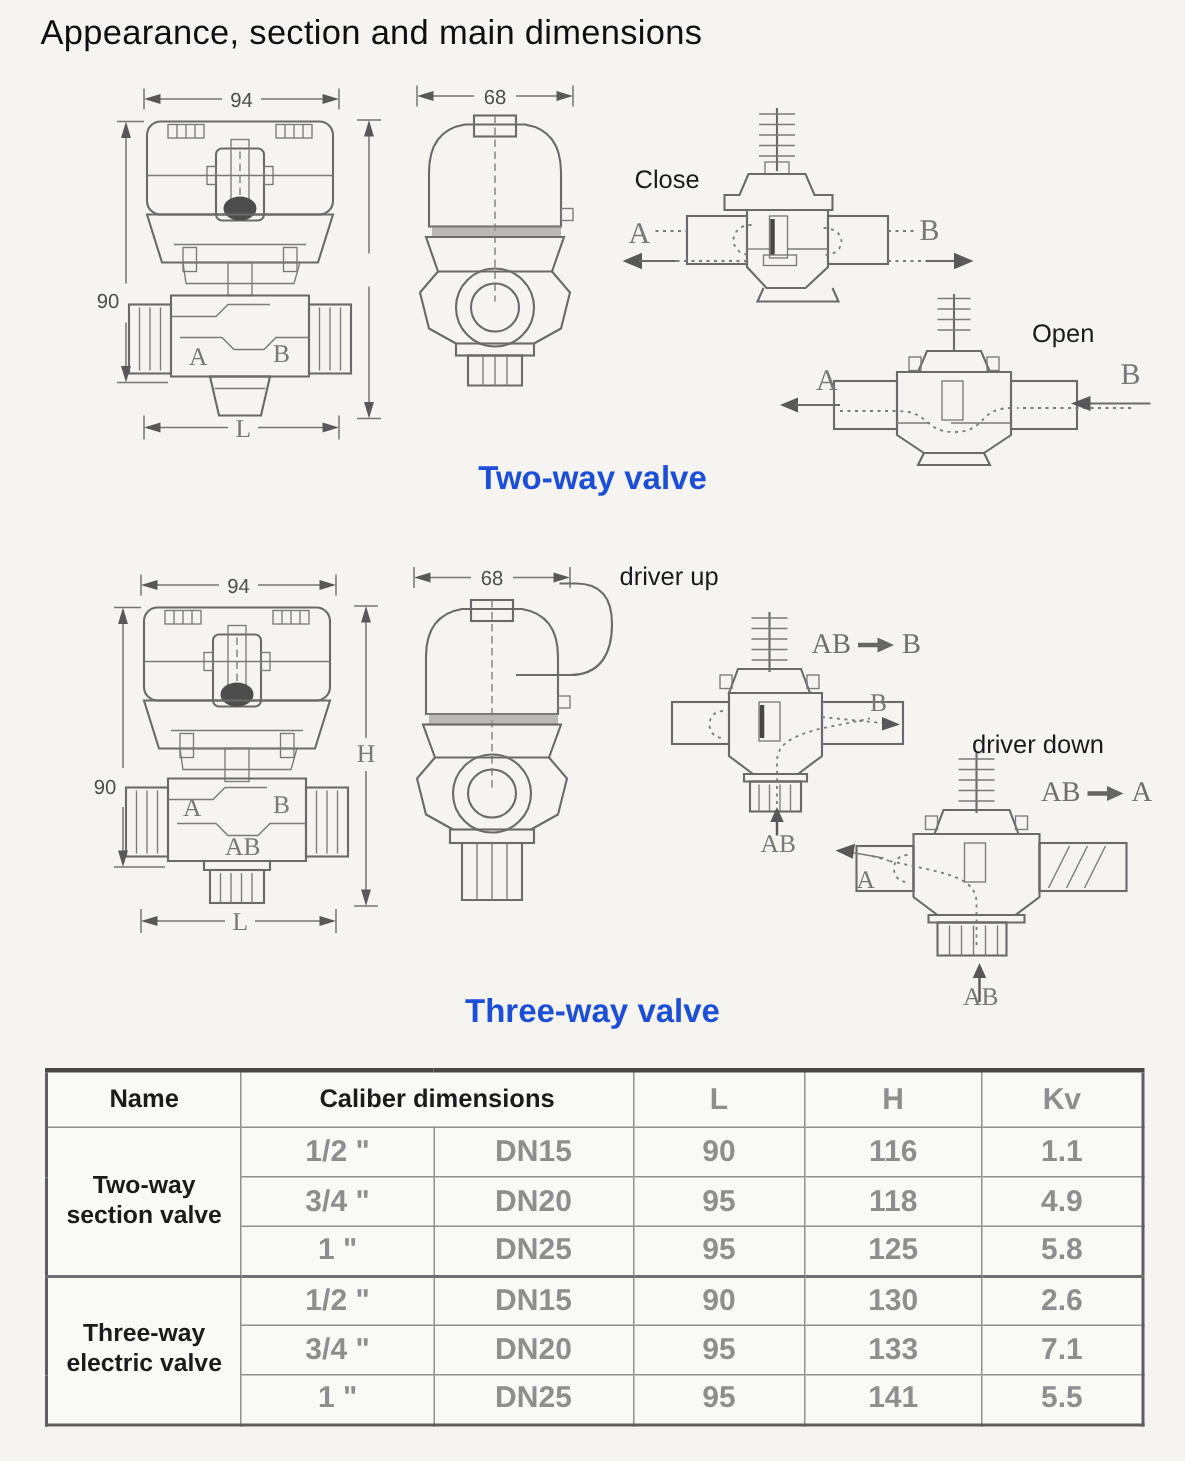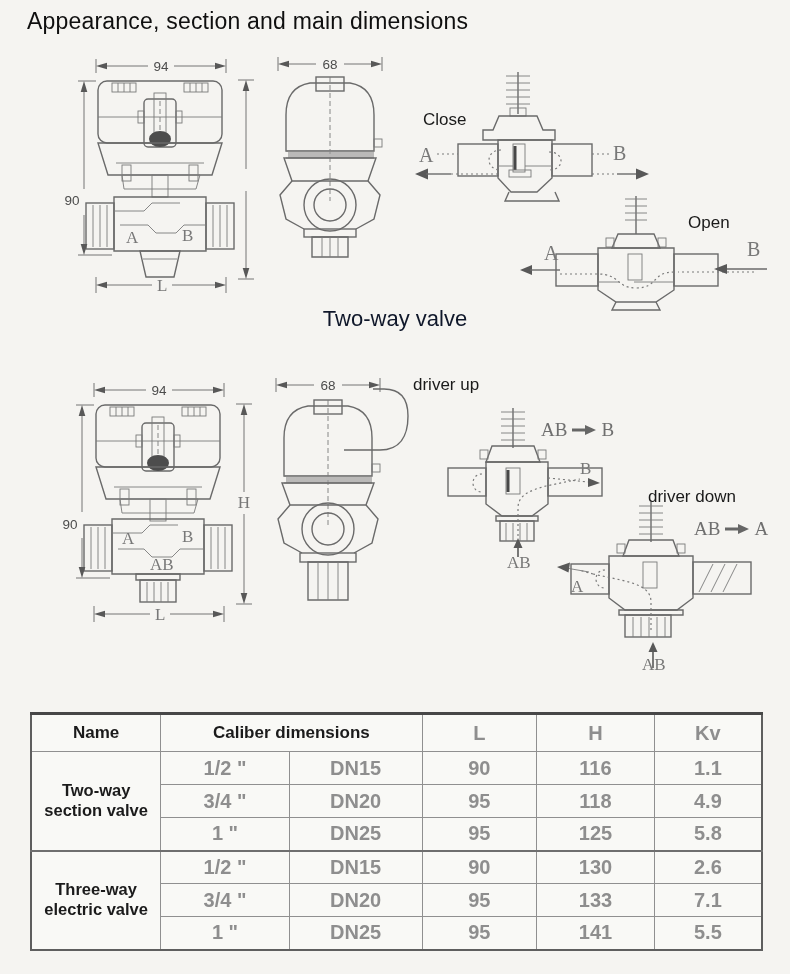--- a/index.html
+++ b/index.html
@@ -1,20 +1,20 @@
 <!DOCTYPE html>
 <html><head>
 <meta charset="utf-8">
 <style>
   *{margin:0;padding:0;box-sizing:border-box}
   html,body{background:#e9e8e5}
   .page{position:relative;width:790px;height:974px;background:#f5f4f1;font-family:"Liberation Sans",sans-serif;overflow:hidden}
   .abs{position:absolute}
   .title{left:27px;top:8px;font-size:23px;font-weight:400;color:#0f0f0f;letter-spacing:.2px}
-  .caption{left:0;width:790px;text-align:center;font-size:22px;font-weight:400;color:#0f172a}
+  .caption{left:0;width:790px;text-align:center;font-size:22px;font-weight:700;color:#1d4ed8}
   .seclabel{font-size:17px;color:#1a1a1a}
   .flow{font-family:"Liberation Serif",serif;font-size:19px;color:#6f6f6f;display:flex;align-items:center;gap:5px}
   svg{overflow:visible;display:block}
   .ln{fill:none;stroke:#6a6a6a;stroke-width:1.4}
   .lnthin{fill:none;stroke:#7a7a7a;stroke-width:.9}
   .dim{fill:none;stroke:#757575;stroke-width:1}
   .dot{fill:none;stroke:#7a7a7a;stroke-width:1.2;stroke-dasharray:2 3}
   .dsh{stroke-dasharray:5 3}
   .arr{fill:#585858;stroke:none}
   .dtx{font-family:"Liberation Sans",sans-serif;font-size:13.5px;fill:#4c4c4c}
@@ -439,20 +439,21 @@
       <polygon class="arr" points="4,69 17,64.5 15.5,74.5"></polygon>
       <text class="ptx" x="18" y="94">A</text>
     </g>
     <g>
       <line x1="100" y1="170" x2="100" y2="152" stroke="#585858" stroke-width="1.6"></line>
       <polygon class="arr" points="100,144 95.5,154 104.5,154"></polygon>
       <text class="ptx" x="89" y="172" font-size="16">AB</text>
     </g>
   </svg>
 
+  <div class="abs caption" style="top:661px">Three-way valve</div>
 
   <table class="spec">
     <colgroup>
       <col style="width:130px">
         <col style="width:129px">
         <col style="width:133px">
       <col style="width:115px">
         <col style="width:118px">
         <col style="width:108px">
     </colgroup>

